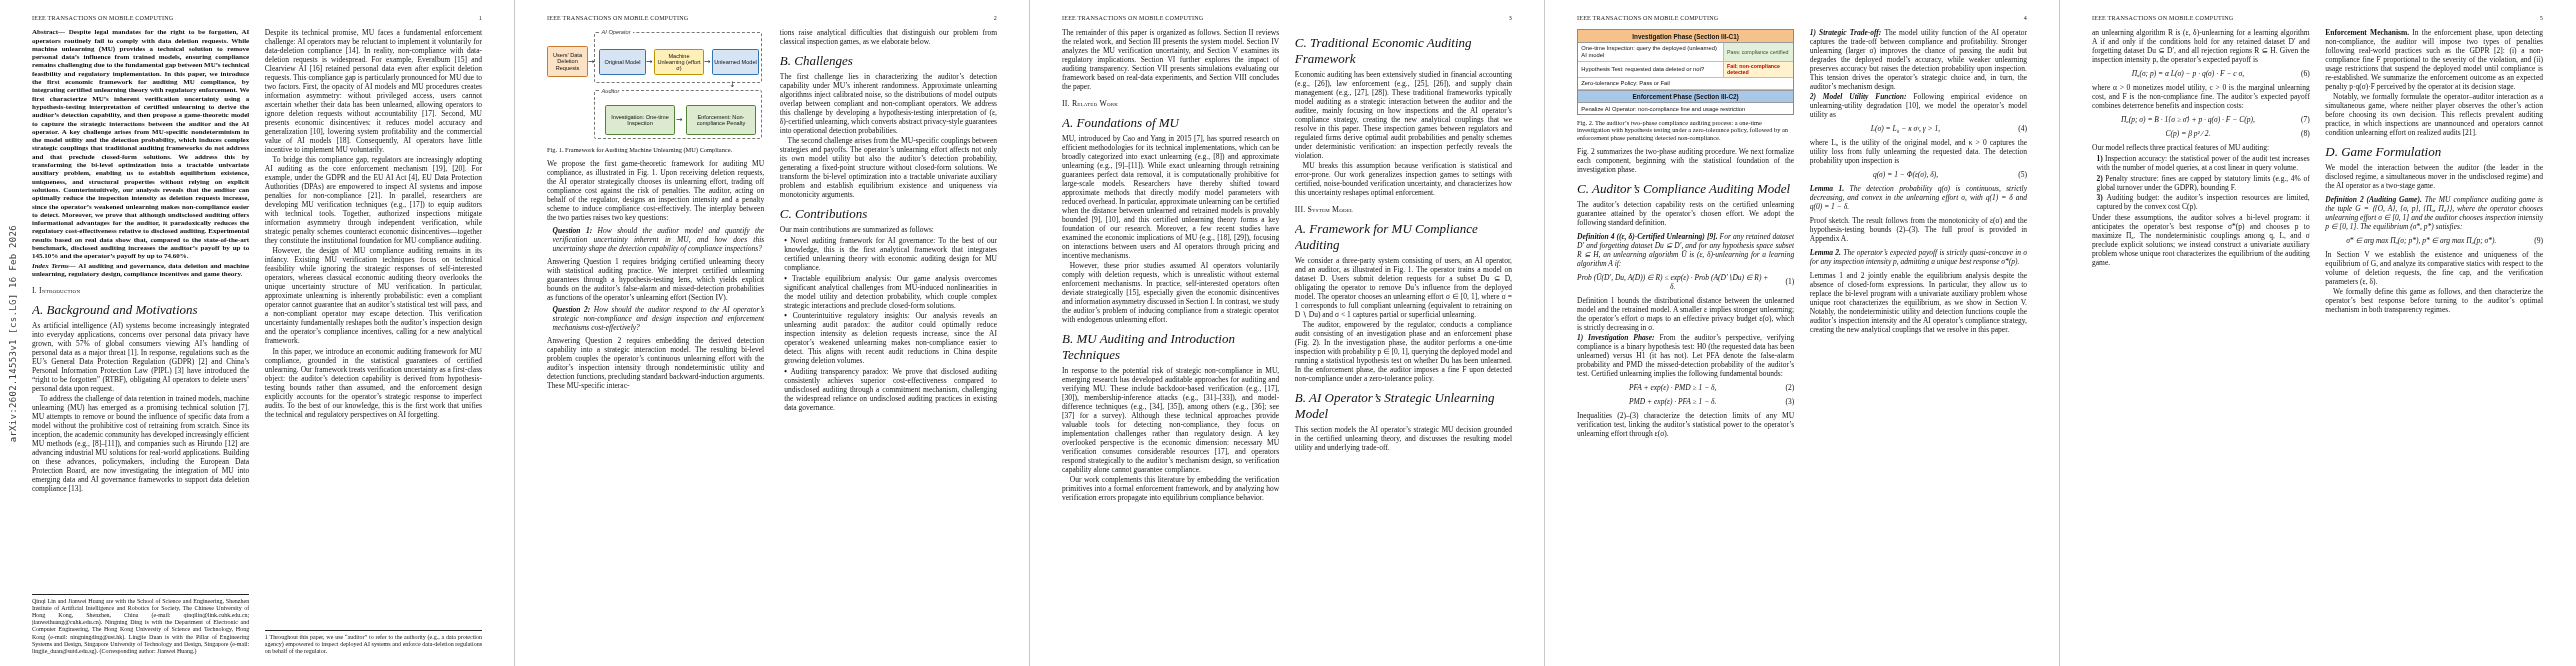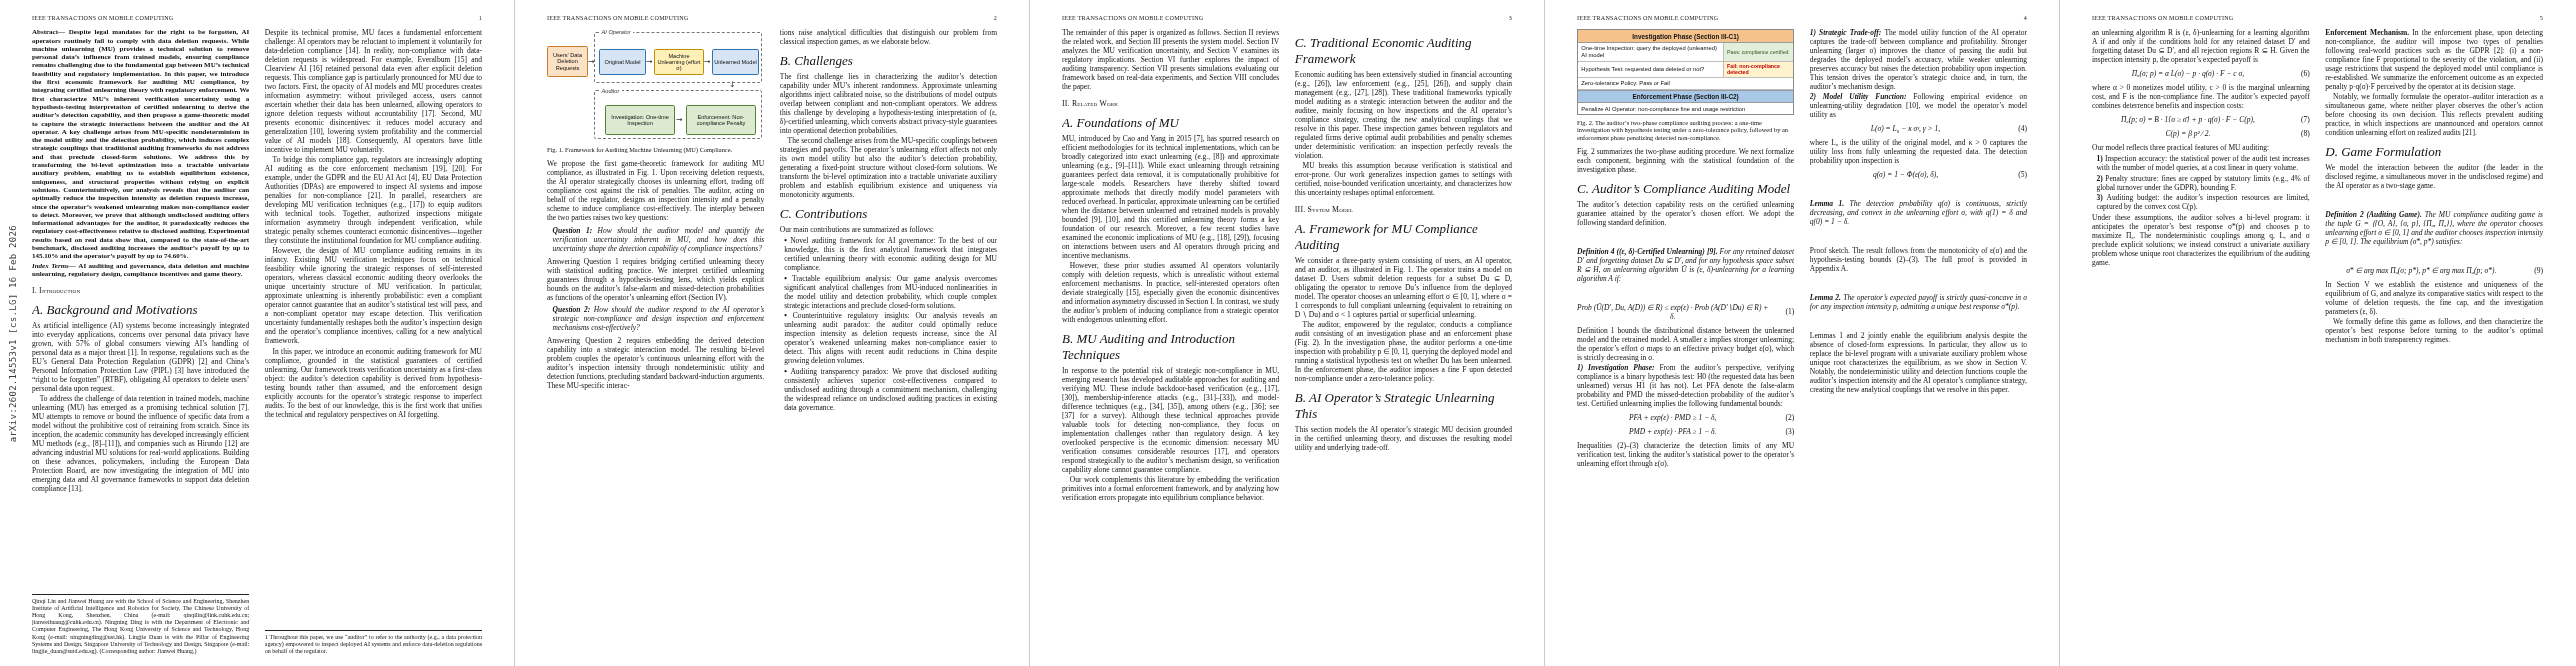--- a/index.html
+++ b/index.html
@@ -11,21 +11,21 @@
   .runhead { display:flex; justify-content:space-between; font-size:6.1px; letter-spacing:0.2px; color:#222; margin-bottom:7.8px; font-variant:small-caps; }
   .titleblock { text-align:center; margin:9px 0 13.3px; }
   .title { font-size:17px; line-height:1.22; color:#000; }
   .authors { font-size:8.6px; margin-top:9px; }
   .cols { display:flex; gap:15.6px; flex:1; min-height:0; }
   .col { flex:1; min-width:0; position:relative; overflow:hidden; }
   .p { font-size:7.5px; line-height:9px; text-align:justify; text-indent:7.8px; margin:0 0 1.1px; }
   .p.ni { text-indent:0; }
   .p.b { font-weight:bold; font-size:7px; line-height:8.3px; }
   .p.q { font-style:italic; margin:3.9px 0 3.9px 5.6px; text-indent:0; }
-  .p.lem { font-style:italic; margin:20px 0; text-indent:0; }
+  .p.lem { font-style:italic; margin:5px 0; text-indent:0; }
   .p.li { margin:1.7px 0 1.7px 4.4px; text-indent:0; }
   .lead { font-weight:bold; }
   .lead.il { font-style:italic; }
   .h1 { text-align:left; font-variant:small-caps; font-size:7.8px; letter-spacing:0.2px; margin:7.8px 0 4.4px; }
   .h2 { font-style:italic; font-size:13px; margin:6.7px 0 3.3px; }
   .eq { display:flex; align-items:center; gap:17px; margin:5px 0; font-size:7.5px; }
   .eqbody { flex:1; text-align:center; font-style:italic; }
   .eqnum { font-style:normal; }
   .cap { font-size:6.4px; line-height:7.5px; margin:3.3px 0 5.6px; }
   .foot { position:absolute; bottom:0; left:0; right:0; background:#fff; border-top:0.6px solid #222; padding-top:2.8px; font-size:6px; line-height:7.1px; text-align:justify; }
@@ -148,21 +148,21 @@
           <div class="p"><span class="ptext">Our work complements this literature by embedding the verification primitives into a formal enforcement framework, and by analyzing how verification errors propagate into equilibrium compliance behavior.</span></div>
         </div>
         <div class="col">
           <div class="h2">C. Traditional Economic Auditing Framework</div>
           <div class="p ni"><span class="ptext">Economic auditing has been extensively studied in financial accounting (e.g., [26]), law enforcement (e.g., [25], [26]), and supply chain management (e.g., [27], [28]). These traditional frameworks typically model auditing as a strategic interaction between the auditor and the auditee, mainly focusing on how inspections and the AI operator’s compliance strategy, creating the new analytical couplings that we resolve in this paper. These inspection games between regulators and regulated firms derive optimal audit probabilities and penalty schemes under deterministic verification: an inspection perfectly reveals the violation.</span></div>
           <div class="p"><span class="ptext">MU breaks this assumption because verification is statistical and error-prone. Our work generalizes inspection games to settings with certified, noise-bounded verification uncertainty, and characterizes how this uncertainty reshapes optimal enforcement.</span></div>
           <div class="h1">III. System Model</div>
           <div class="h2">A. Framework for MU Compliance Auditing</div>
           <div class="p ni"><span class="ptext">We consider a three-party system consisting of users, an AI operator, and an auditor, as illustrated in Fig. 1. The operator trains a model on dataset D. Users submit deletion requests for a subset Du ⊆ D, obligating the operator to remove Du’s influence from the deployed model. The operator chooses an unlearning effort σ ∈ [0, 1], where σ = 1 corresponds to full compliant unlearning (equivalent to retraining on D ∖ Du) and σ &lt; 1 captures partial or superficial unlearning.</span></div>
           <div class="p"><span class="ptext">The auditor, empowered by the regulator, conducts a compliance audit consisting of an investigation phase and an enforcement phase (Fig. 2). In the investigation phase, the auditor performs a one-time inspection with probability p ∈ [0, 1], querying the deployed model and running a statistical hypothesis test on whether Du has been unlearned. In the enforcement phase, the auditor imposes a fine F upon detected non-compliance under a zero-tolerance policy.</span></div>
-          <div class="h2">B. AI Operator’s Strategic Unlearning This</div>
+          <div class="h2">B. AI Operator’s Strategic Unlearning Model</div>
           <div class="p ni"><span class="ptext">This section models the AI operator’s strategic MU decision grounded in the certified unlearning theory, and discusses the resulting model utility and underlying trade-off.</span></div>
         </div>
       </div>
     </div>
     <div class="page">
       <div class="runhead">
         <span class="rh-title">IEEE TRANSACTIONS ON MOBILE COMPUTING</span>
         <span class="rh-num">4</span>
       </div>
       <div class="cols">
@@ -255,19 +255,19 @@
         <div class="col">
           <div class="p ni"><span class="lead">Enforcement Mechanism. </span><span class="ptext">In the enforcement phase, upon detecting non-compliance, the auditor will impose two types of penalties following real-world practices such as the GDPR [2]: (i) a non-compliance fine F proportional to the severity of the violation, and (ii) usage restrictions that suspend the deployed model until compliance is re-established. We summarize the enforcement outcome as an expected penalty p·q(σ)·F perceived by the operator at its decision stage.</span></div>
           <div class="p"><span class="ptext">Notably, we formally formulate the operator–auditor interaction as a simultaneous game, where neither player observes the other’s action before choosing its own decision. This reflects prevalent auditing practice, in which inspections are unannounced and operators cannot condition unlearning effort on realized audits [21].</span></div>
           <div class="h2">D. Game Formulation</div>
           <div class="p ni"><span class="ptext">We model the interaction between the auditor (the leader in the disclosed regime, a simultaneous mover in the undisclosed regime) and the AI operator as a two-stage game.</span></div>
           <div class="p lem"><span class="lead">Definition 2 (Auditing Game). </span><span class="ptext">The MU compliance auditing game is the tuple G = ⟨{O, A}, {σ, p}, {Πₒ, Πₐ}⟩, where the operator chooses unlearning effort σ ∈ [0, 1] and the auditor chooses inspection intensity p ∈ [0, 1]. The equilibrium (σ*, p*) satisfies:</span></div>
           <div class="eq">
             <span class="eqbody">σ* ∈ arg max Πₒ(σ; p*),    p* ∈ arg max Πₐ(p; σ*).</span>
             <span class="eqnum">(9)</span>
           </div>
-          <div class="p ni"><span class="ptext">In Section V we establish the existence and uniqueness of the equilibrium of G, and analyze its comparative statics with respect to the volume of deletion requests, the fine cap, and the investigation parameters (ε, δ).</span></div>
+          <div class="p ni"><span class="ptext">In Section V we establish the existence and uniqueness of the equilibrium of G, and analyze its comparative statics with respect to the volume of deletion requests, the fine cap, and the verification parameters (ε, δ).</span></div>
           <div class="p"><span class="ptext">We formally define this game as follows, and then characterize the operator’s best response before turning to the auditor’s optimal mechanism in both transparency regimes.</span></div>
         </div>
       </div>
     </div>
   </div>
 
 
 </body></html>

